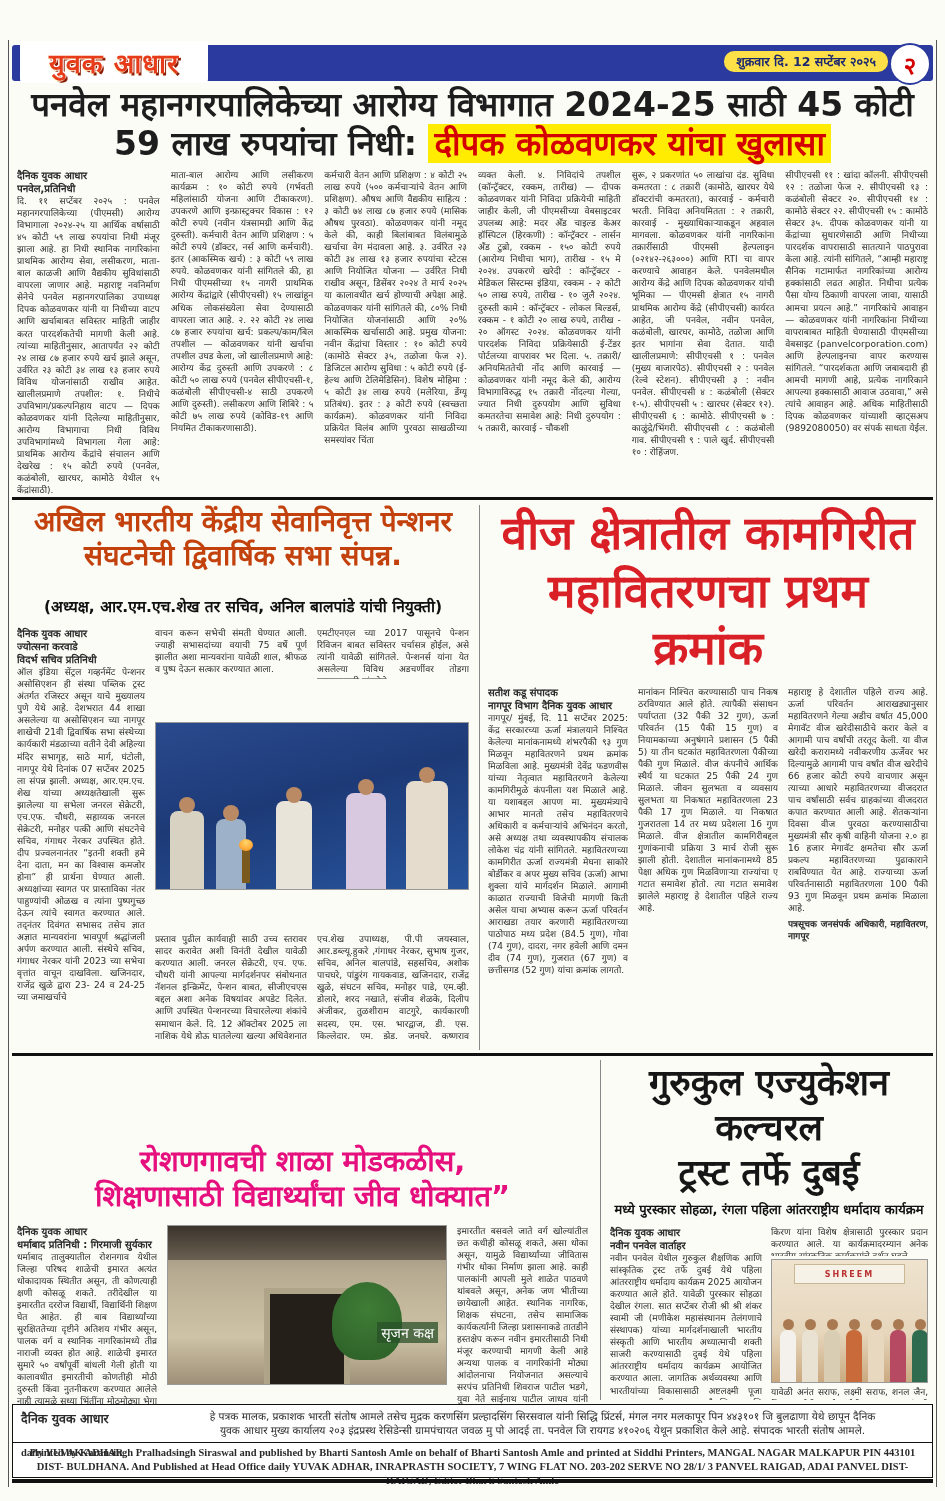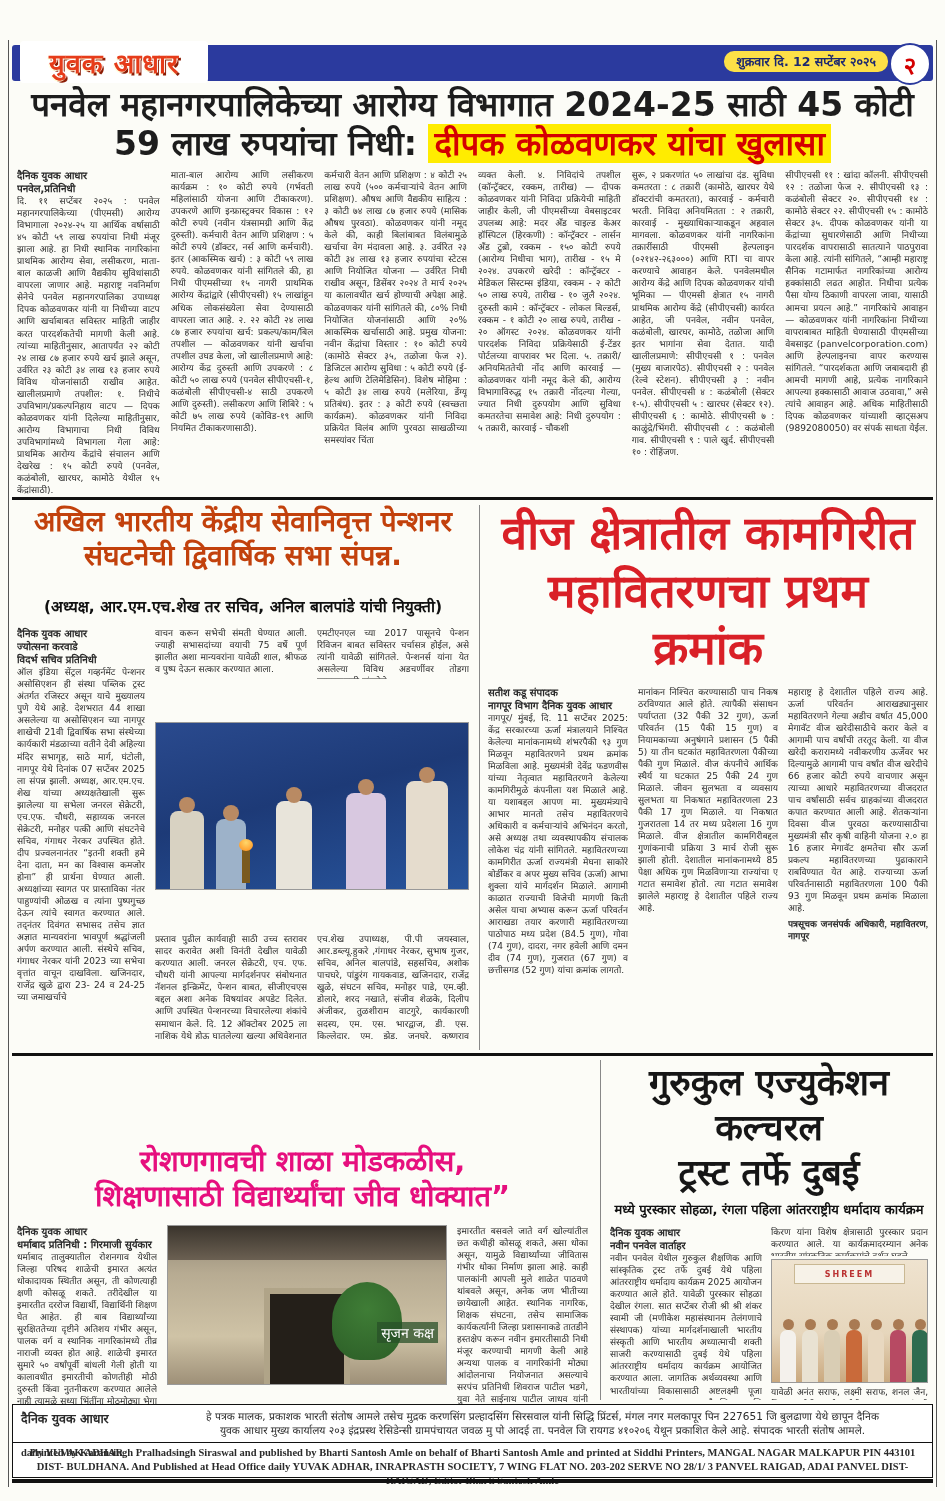--- a/index.html
+++ b/index.html
@@ -228,21 +228,21 @@
           <div class="dfig" style="left:140px;background:#2e6b4f;"></div>
         </div>
         <div class="col" style="flex:1;">यावेळी अनंत सराफ, लक्ष्मी सराफ, शनल जैन, सिताराम शेट्टी, अशोक शेट्टी पद्मा सराफ, अंजनी सराफ, संजीवनी मालवणकर, श्री श्री शंकर स्वामी, युसूफ हुसेन, निलेश शेट्टी, गुरुरुपा किरण, श्री सर्वोत्तम शेट्टी, कॅप्टन पंकज अनिल, मिस्टर फिरदास, सिताराम शेट्टी, अशोक शेट्टी यांचे सहकार्य लाभले.</div>
       </div>
     </div>
   </div>
 
   <div class="footer">
     <div class="footer-top">
       <span class="footer-brand">दैनिक युवक आधार</span>
-      <div class="footer-m1">हे पत्रक मालक, प्रकाशक भारती संतोष आमले तसेच मुद्रक करणसिंग प्रल्हादसिंग सिरसवाल यांनी सिद्धि प्रिंटर्स, मंगल नगर मलकापूर पिन 227651 जि बुलढाणा येथे छापून दैनिक</div>
+      <div class="footer-m1">हे पत्रक मालक, प्रकाशक भारती संतोष आमले तसेच मुद्रक करणसिंग प्रल्हादसिंग सिरसवाल यांनी सिद्धि प्रिंटर्स, मंगल नगर मलकापूर पिन ४४३१०१ जि बुलढाणा येथे छापून दैनिक</div>
       <div class="footer-m1">युवक आधार मुख्य कार्यालय २०३ इंद्रप्रस्थ रेसिडेन्सी ग्रामपंचायत जवळ मु पो आदई ता. पनवेल जि रायगड ४१०२०६ येथून प्रकाशित केले आहे. संपादक भारती संतोष आमले.</div>
     </div>
     <div class="footer-en">
       <span class="footer-brand-en">daily YUVAK ADHAR</span>
       <span>Printed by Karansingh Pralhadsingh Siraswal and published by Bharti Santosh Amle on behalf of Bharti Santosh Amle and printed at Siddhi Printers, MANGAL NAGAR  MALKAPUR PIN 443101 DIST- BULDHANA. And Published at Head Office daily YUVAK ADHAR, INRAPRASTH SOCIETY, 7 WING FLAT NO. 203-202 SERVE NO 28/1/ 3 PANVEL RAIGAD, ADAI PANVEL DIST- RAIGAD, Editor Bharti Santosh Amle</span>
     </div>
   </div>
 
   <div class="rule rule3"></div>
 </div>

